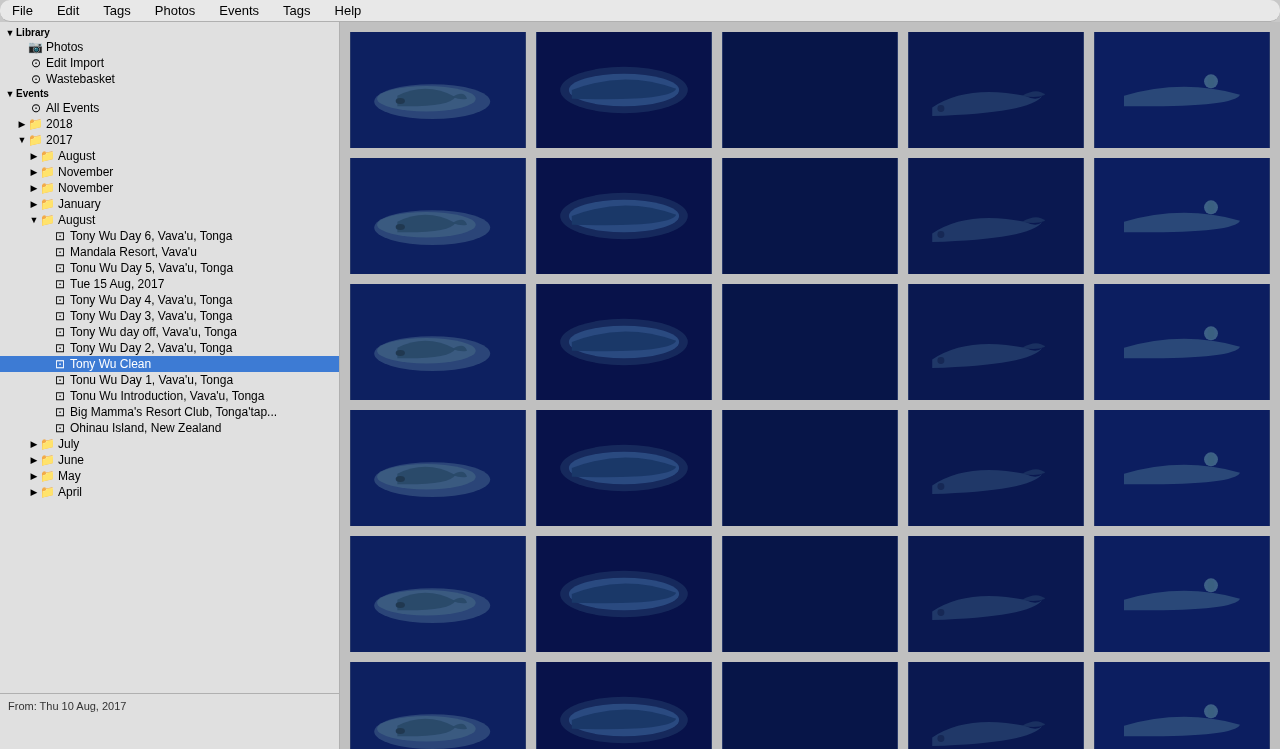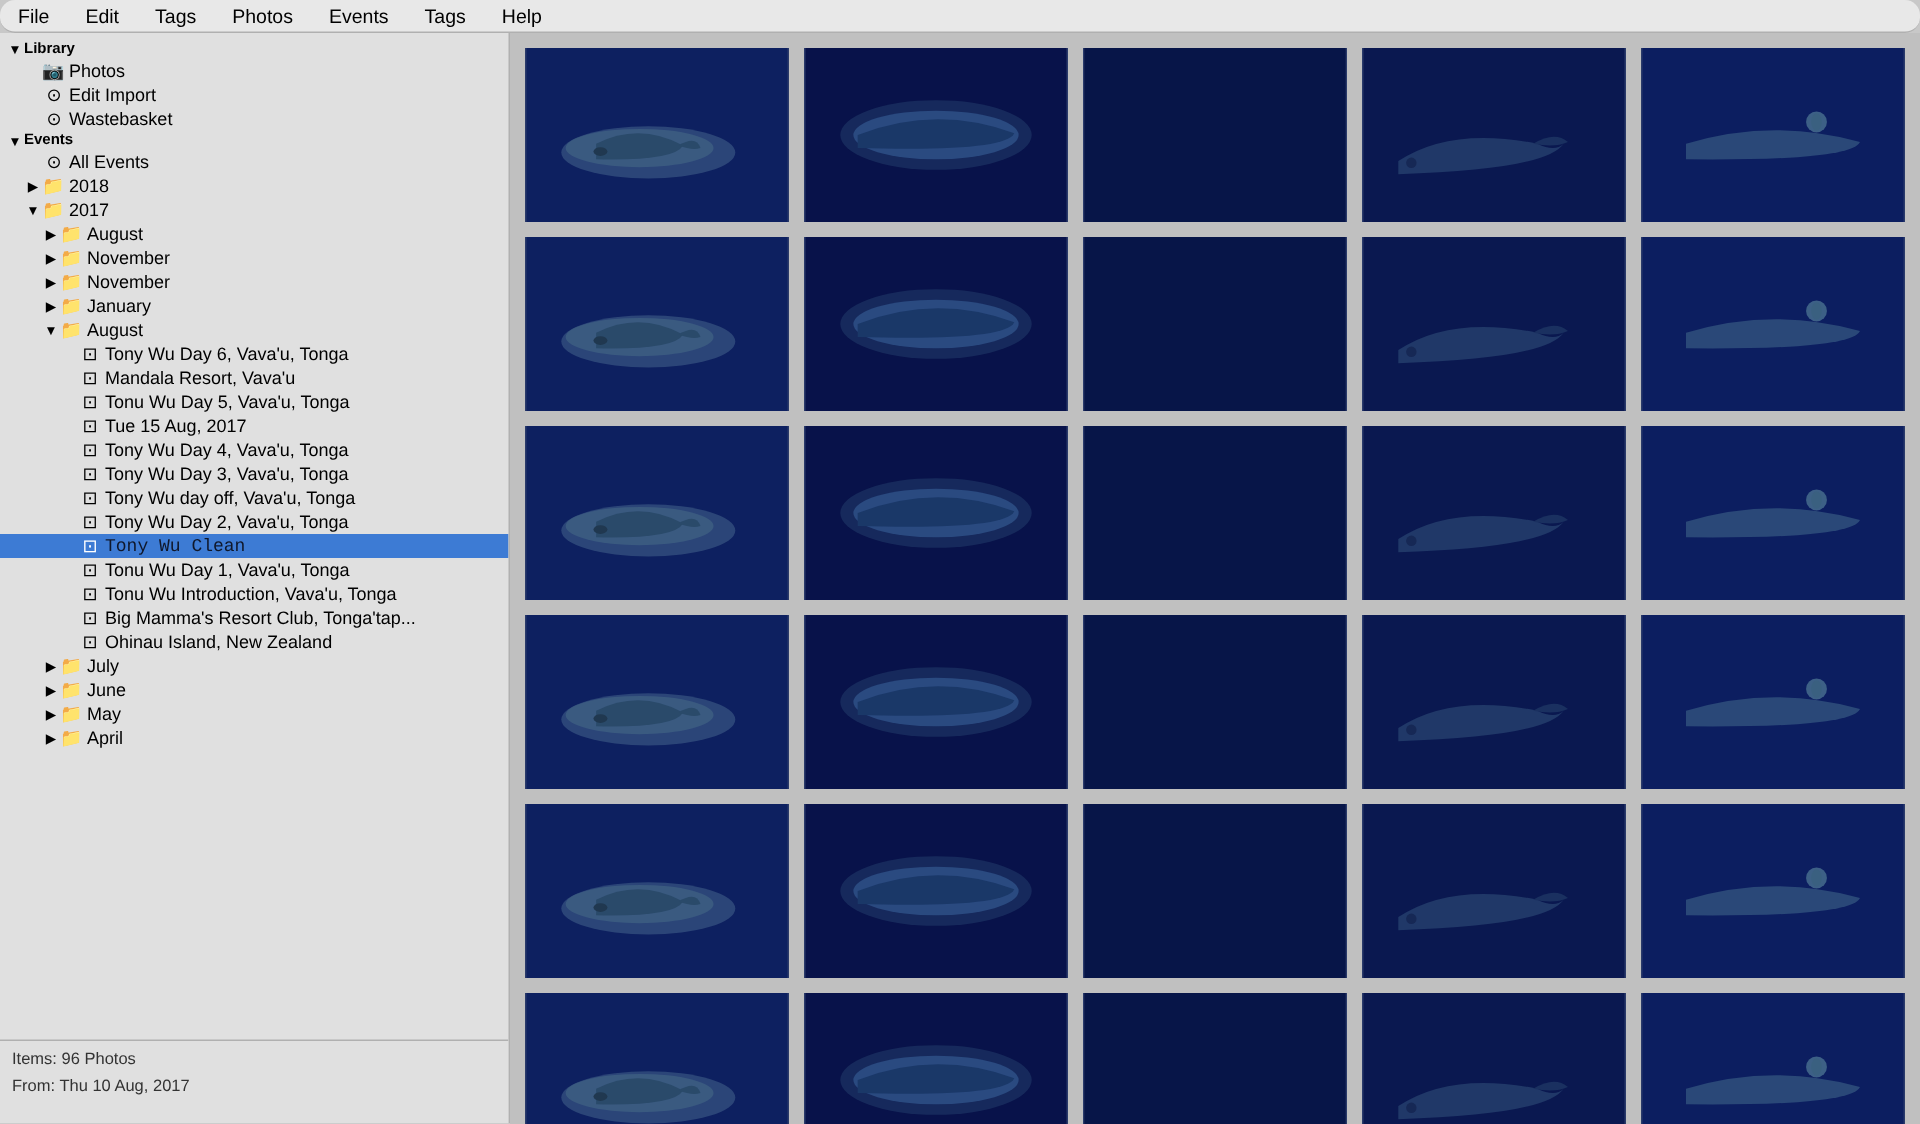--- a/index.html
+++ b/index.html
@@ -10,21 +10,21 @@
     .menu-item { font-size: 13px; cursor: pointer; padding: 1px 4px; border-radius: 3px; }
 
     
     #main { display: flex; flex: 1; overflow: hidden; }
 
     
     #sidebar { width: 340px; background: #e0e0e0; border-right: 1px solid #b0b0b0; overflow-y: auto; display: flex; flex-direction: column; }
     #sidebar-tree { flex: 1; overflow-y: auto; padding: 4px 0; }
     .tree-item { display: flex; align-items: center; padding: 1px 0; cursor: pointer; white-space: nowrap; }
     .tree-item.selected { background: #3d7bd4; color: white; }
-    .tree-item.selected .item-label { color: #0f172a; font-family: Liberation Mono, monospace; }
+    .tree-item.selected .item-label { color: #ffffff; }
     .indent-0 { padding-left: 4px; }
     .indent-1 { padding-left: 16px; }
     .indent-2 { padding-left: 28px; }
     .indent-3 { padding-left: 40px; }
     .item-label { font-size: 12px; }
     .tree-arrow { width: 12px; display: inline-block; text-align: center; font-size: 9px; }
     .tree-icon { width: 16px; display: inline-block; text-align: center; margin-right: 2px; }
     .section-header { font-weight: bold; font-size: 10px; }
 
     
@@ -206,24 +206,20 @@
       </div>
       <div class="tree-item indent-2">
         <span class="tree-arrow">▶</span>
         <span class="tree-icon">📁</span>
         <span class="item-label">April</span>
       </div>
     </div>
 
     <div id="statusbar">
       <div class="status-line">
-        <span>Items:</span>
-        <span>96 Photos</span>
-      </div>
-      <div class="status-line">
         <span>From:</span>
         <span>Thu 10 Aug, 2017</span>
       </div>
     </div>
   </div>
 
   <div id="photogrid">
     <div class="photo-grid-inner" id="photo-grid-inner">
 
     <div class="photo-thumb">

